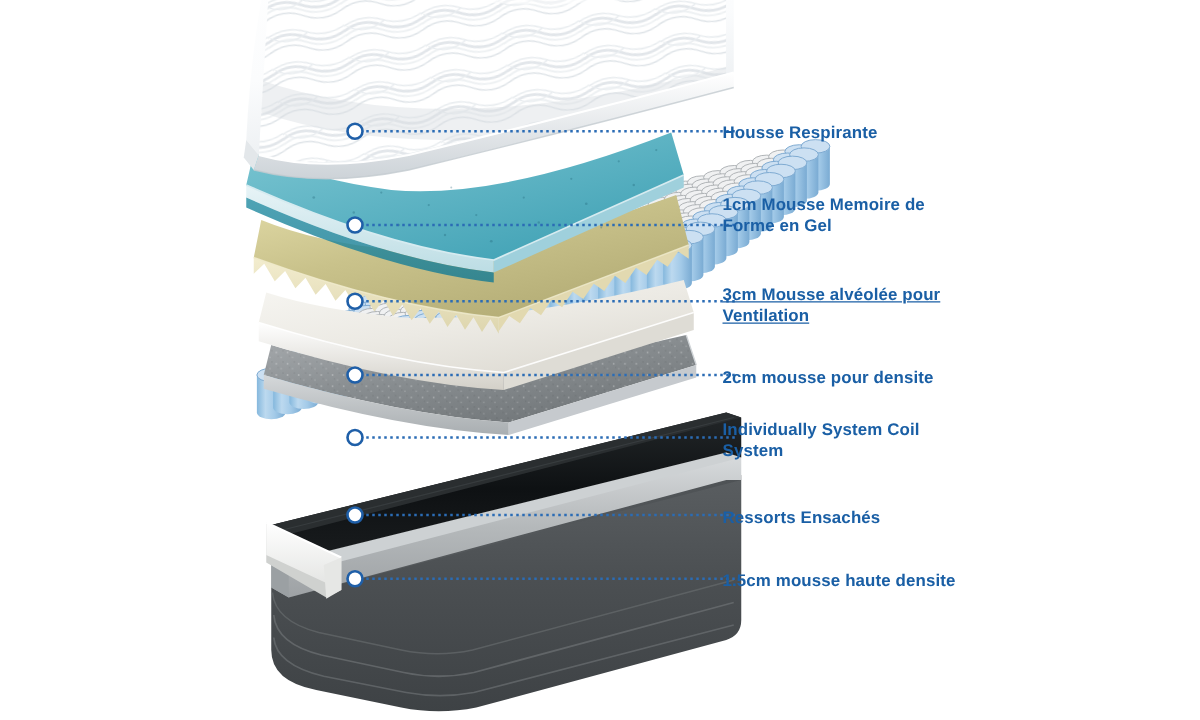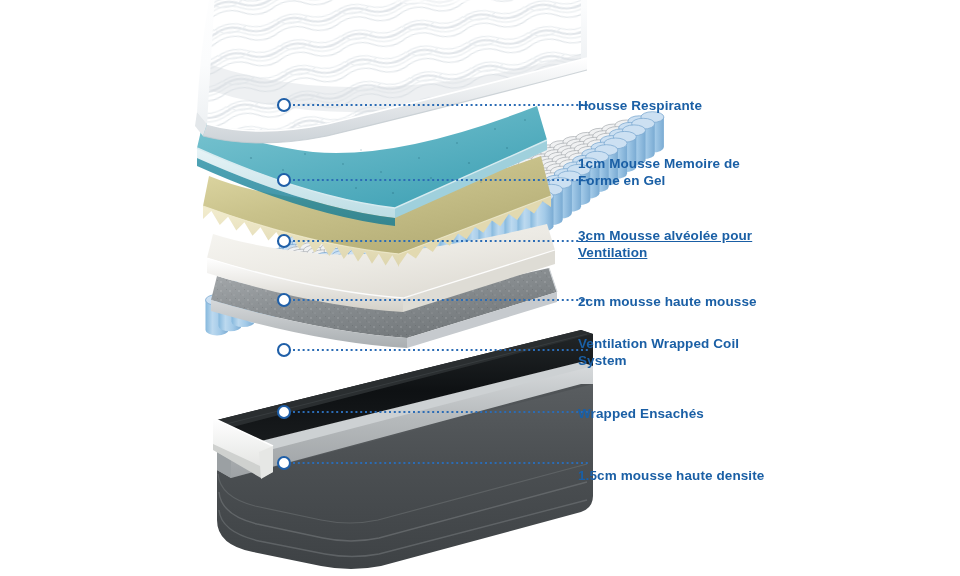--- a/index.html
+++ b/index.html
@@ -1976,19 +1976,19 @@
         <circle cx="263" cy="463" r="6" fill="#ffffff" stroke="#1f5fa8" stroke-width="2.1"></circle>
       </g>
   </svg>
 
   <div id="label-layer">
       <div class="callout" style="left: 578px; top: 97px;">Housse Respirante</div>
       <div class="callout" style="left: 578px; top: 155px;">1cm  Mousse  Memoire de
 Forme en Gel</div>
       <div class="callout" style="left: 578px; top: 227px; text-decoration: underline;">3cm Mousse alvéolée pour
 Ventilation</div>
-      <div class="callout" style="left: 578px; top: 293px;">2cm mousse haute mousse</div>
-      <div class="callout" style="left: 578px; top: 335px;">Ventilation Wrapped Coil
+      <div class="callout" style="left: 578px; top: 293px;">2cm mousse pour densite</div>
+      <div class="callout" style="left: 578px; top: 335px;">Individually System Coil
 System</div>
-      <div class="callout" style="left: 578px; top: 405px;">Wrapped Ensachés</div>
-      <div class="callout" style="left: 578px; top: 456px; margin-top: 11px;">1.5cm mousse haute densite</div>
+      <div class="callout" style="left: 578px; top: 405px;">Ressorts Ensachés</div>
+      <div class="callout" style="left: 578px; top: 456px;">1.5cm mousse haute densite</div>
     </div>
 </div>
 
 </body></html>

